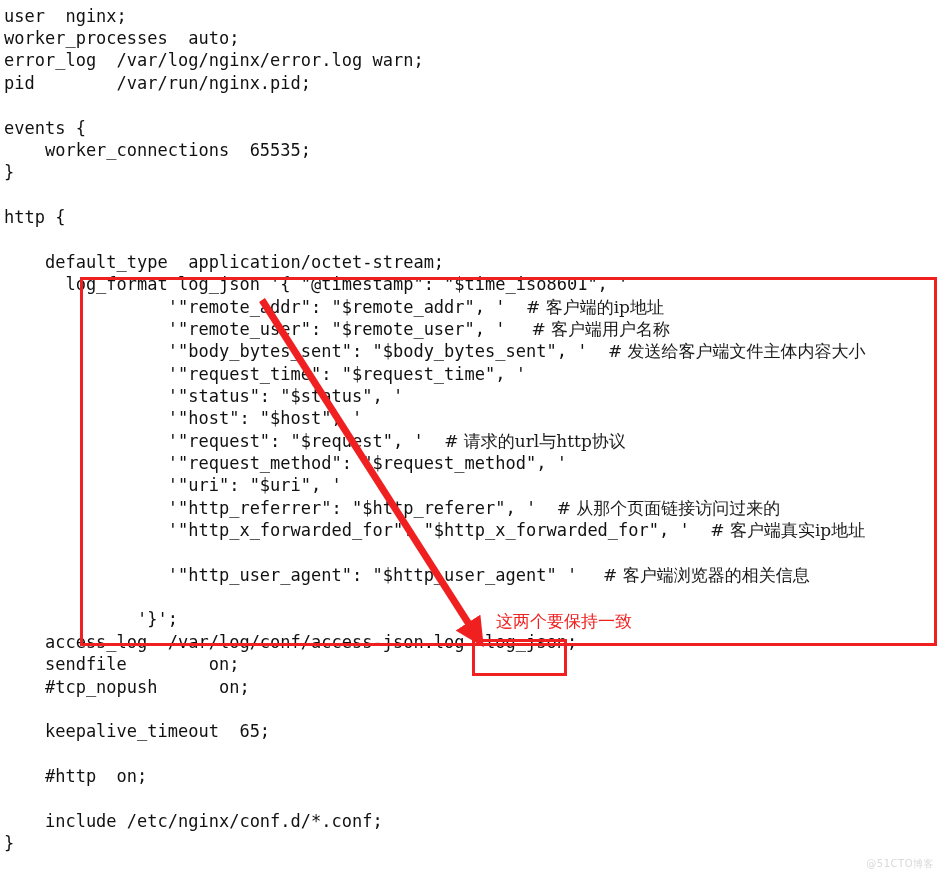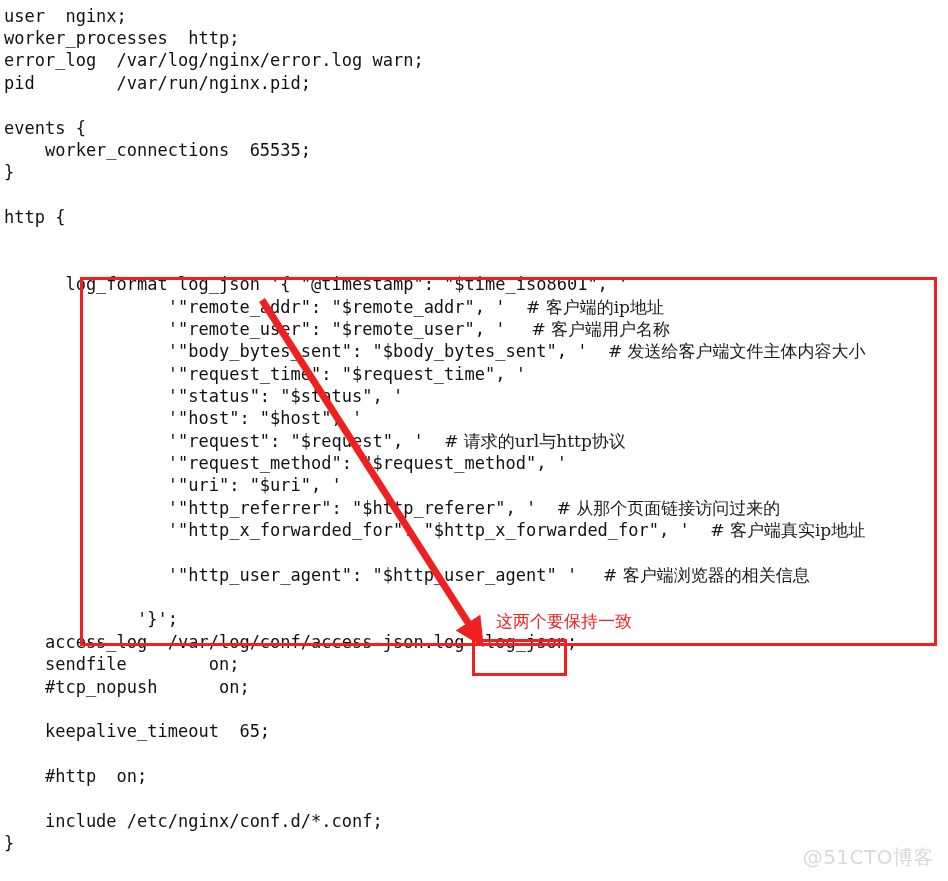--- a/index.html
+++ b/index.html
@@ -84,39 +84,40 @@
     top: 611px;
   }
 
   
   #watermark {
     position: absolute;
     right: 14px;
     bottom: 10px;
     color: #d9d9d9;
     font-family: "DejaVu Sans", "Liberation Sans", sans-serif;
-    font-size: 20px;
+    font-size: 10px;
     letter-spacing: 0.5px;
     white-space: pre;
   }
 </style>
 </head>
 <body>
 
 <div id="code-area">
     <div class="code-line" style="top: 5px;"><span>user  nginx;</span></div>
-    <div class="code-line" style="top: 27.35px;"><span>worker_processes  http;</span></div>
+    <div class="code-line" style="top: 27.35px;"><span>worker_processes  auto;</span></div>
     <div class="code-line" style="top: 49px;"><span>error_log  /var/log/nginx/error.log warn;</span></div>
     <div class="code-line" style="top: 72.05px;"><span>pid        /var/run/nginx.pid;</span></div>
     <div class="code-line" style="top: 94.4px;"><span></span></div>
     <div class="code-line" style="top: 116.75px;"><span>events {</span></div>
     <div class="code-line" style="top: 139.1px;"><span>    worker_connections  65535;</span></div>
     <div class="code-line" style="top: 161.45px;"><span>}</span></div>
     <div class="code-line" style="top: 183.8px;"><span></span></div>
     <div class="code-line" style="top: 206.15px;"><span>http {</span></div>
+    <div class="code-line" style="top: 250.85px;"><span>    default_type  application/octet-stream;</span></div>
     <div class="code-line" style="top: 273.2px;"><span>      log_format log_json '{ "@timestamp": "$time_iso8601", '</span></div>
     <div class="code-line" style="top: 295.55px;"><span>                '"remote_addr": "$remote_addr", '</span><span>  </span><span class="cn"># 客户端的ip地址</span></div>
     <div class="code-line" style="top: 317.9px;"><span>                '"remote_user": "$remote_user", '</span><span>  </span><span class="cn"> # 客户端用户名称</span></div>
     <div class="code-line" style="top: 340.25px;"><span>                '"body_bytes_sent": "$body_bytes_sent", '</span><span>  </span><span class="cn"># 发送给客户端文件主体内容大小</span></div>
     <div class="code-line" style="top: 362.6px;"><span>                '"request_time": "$request_time", '</span></div>
     <div class="code-line" style="top: 384.95px;"><span>                '"status": "$status", '</span></div>
     <div class="code-line" style="top: 407.3px;"><span>                '"host": "$host", '</span></div>
     <div class="code-line" style="top: 429.65px;"><span>                '"request": "$request", '</span><span>  </span><span class="cn"># 请求的url与http协议</span></div>
     <div class="code-line" style="top: 452px;"><span>                '"request_method": "$request_method", '</span></div>
     <div class="code-line" style="top: 474.35px;"><span>                '"uri": "$uri", '</span></div>

